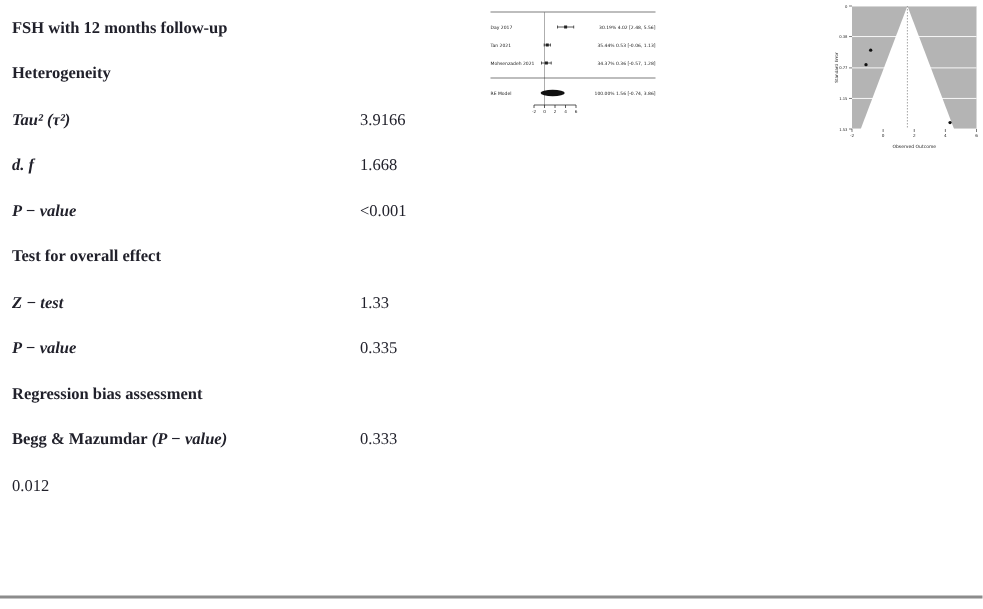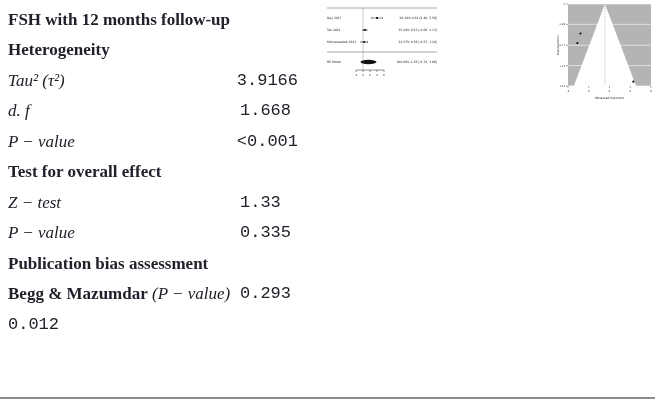--- a/index.html
+++ b/index.html
@@ -1,25 +1,25 @@
 <!DOCTYPE html>
 <html><head>
 <meta charset="utf-8">
 <style>
   html,body{margin:0;padding:0;}
   body{
     width:655px;height:406px;background:#ffffff;position:relative;overflow:hidden;
     font-family:"Liberation Serif","DejaVu Serif",serif;color:#21212b;
   }
   .stats-table{position:absolute;left:8px;top:4px;width:290px;}
-  .row{height:30.5px;display:flex;align-items:center;font-size:17px;line-height:1;}
+  .row{height:30.5px;display:flex;align-items:center;font-size:11px;line-height:1;}
   .row .lbl{width:232px;white-space:nowrap;}
   .row .lbl b{font-weight:bold;}
-  .row .lbl i{font-style:italic;font-weight:normal;}
-  .row .val{flex:1;white-space:nowrap;font-family:Liberation Mono, monospace;}
+  .row .lbl i{font-style:italic;font-weight:bold;}
+  .row .val{flex:1;white-space:nowrap;}
   .bottom-rule{position:absolute;left:0;top:397px;width:655px;height:2px;background:#8c8c8c;}
   .forest-plot{position:absolute;left:326px;top:4px;}
   .funnel-plot{position:absolute;left:556px;top:0px;}
 </style>
 </head>
 <body>
 
 <div>
 
   <div class="stats-table">
@@ -49,26 +49,26 @@
     </div>
     <div class="row">
       <span class="lbl"><b></b><i>Z − test</i></span>
       <span class="val">1.33</span>
     </div>
     <div class="row">
       <span class="lbl"><b></b><i>P − value</i></span>
       <span class="val">0.335</span>
     </div>
     <div class="row">
-      <span class="lbl"><b>Publication bias assessment</b><i></i></span>
+      <span class="lbl"><b>Regression bias assessment</b><i></i></span>
       <span class="val"></span>
     </div>
     <div class="row">
       <span class="lbl"><b>Begg &amp; Mazumdar</b><i> (P − value)</i></span>
-      <span class="val">0.293</span>
+      <span class="val">0.333</span>
     </div>
     <div class="row">
       <span class="val">0.012</span>
     </div>
   </div>
 
   <svg class="forest-plot" width="112" height="78" viewBox="0 0 112 78">
       <line x1="1" y1="4" x2="111" y2="4" stroke="#222222" stroke-width="0.4"></line>
       <line x1="37" y1="4" x2="37" y2="66" stroke="#777" stroke-width="0.4"></line>
       <text font-family="&quot;DejaVu Sans&quot;,sans-serif" x="1" y="15" font-size="3" fill="#222222">Day 2017</text>

